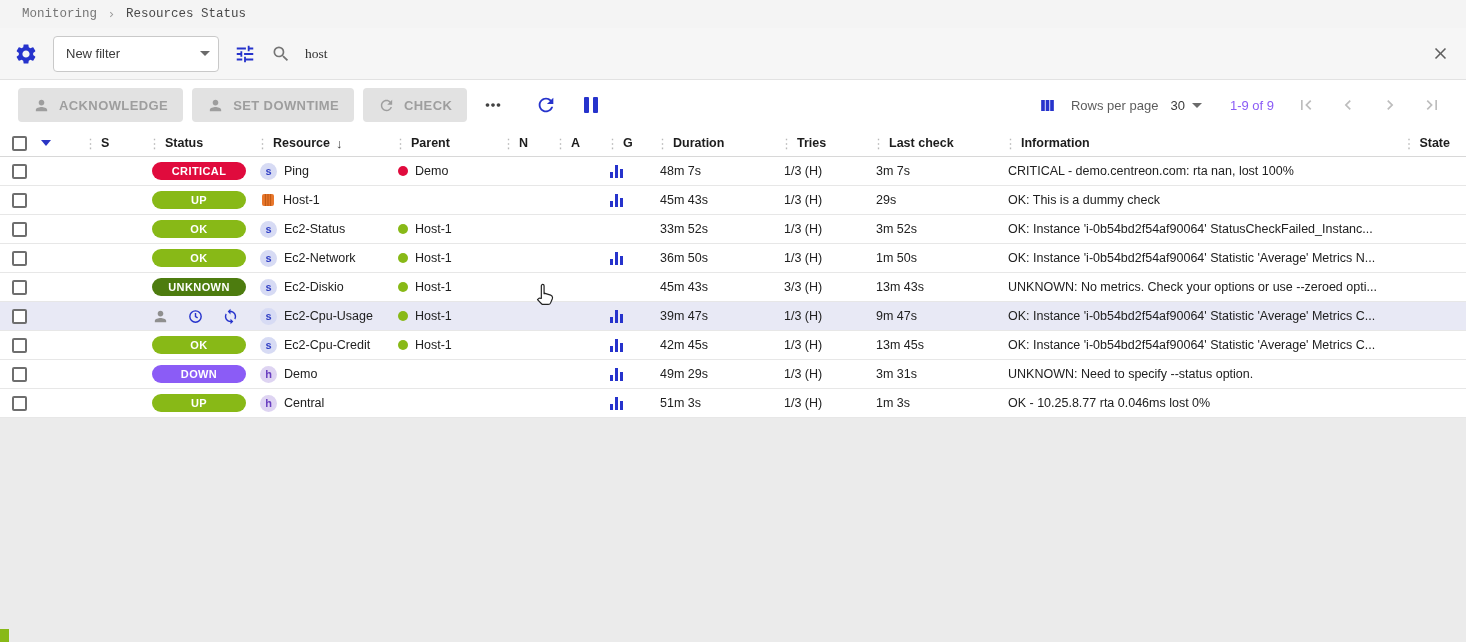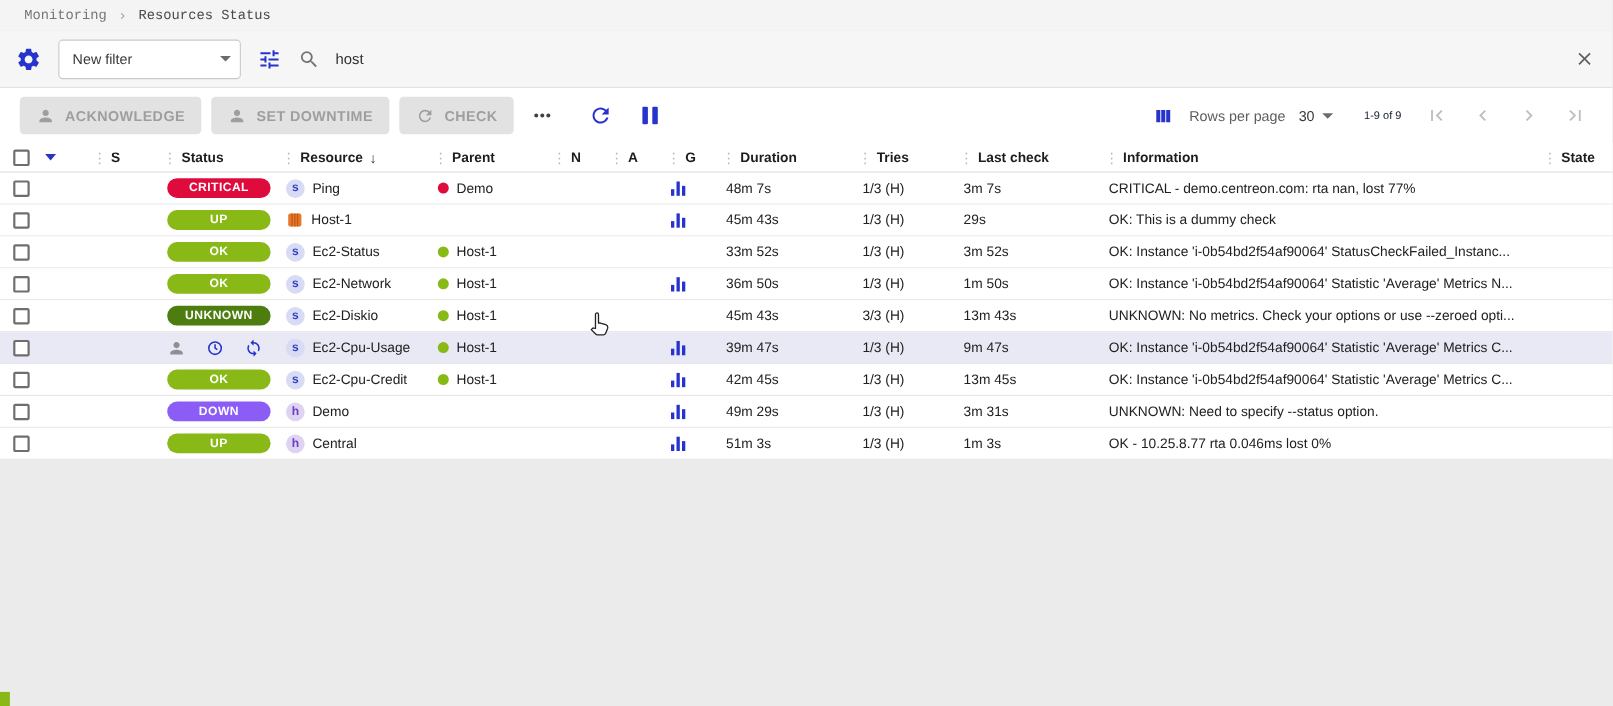--- a/index.html
+++ b/index.html
@@ -19,38 +19,38 @@
   .filter-bar { height:52px; background:#f6f6f6; border-bottom:1px solid #e2e2e2;
     display:flex; align-items:center; padding:0 14px; gap:15px; }
   .gear-btn svg { display:block; }
   .filter-select { height:36px; width:166px; background:#fff; border:1px solid #c9c9c9;
     border-radius:4px; display:flex; align-items:center; justify-content:space-between;
     padding:0 8px 0 12px; font-size:13px; color:#3a3a3a; cursor:pointer; }
   .caret-down { width:0; height:0; border-left:5px solid transparent; border-right:5px solid transparent;
     border-top:5px solid #6b6b6b; }
   .search-area { flex:1; display:flex; align-items:center; gap:12px; }
   .search-input { flex:1; border:none; outline:none; background:transparent;
-    font-size:13.5px; color:#2f2f2f; font-family:Liberation Sans, sans-serif; }
+    font-size:13.5px; color:#2f2f2f; font-family:Liberation Serif, serif; }
   .clear-btn { cursor:pointer; display:flex; padding:2px; }
   
   .toolbar { height:50px; background:#fff; display:flex; align-items:center; padding:0 18px; }
   .tb-left { display:flex; align-items:center; gap:9px; }
   .tb-btn { height:34px; background:#e2e2e2; border:none; border-radius:4px; color:#9e9e9e;
     font-size:13px; font-weight:700; letter-spacing:.4px; display:inline-flex; align-items:center;
     gap:9px; padding:0 15px; font-family:"Liberation Sans",sans-serif; }
   .more-btn { background:none; border:none; padding:2px 6px; cursor:pointer; display:flex; }
   .icon-btn { background:none; border:none; padding:2px; cursor:pointer; display:flex; margin-left:14px; }
   .pause-icon { display:inline-flex; gap:4px; }
   .pause-icon i { display:block; width:5px; height:16px; background:#2633cc; border-radius:1px; }
   .tb-right { margin-left:auto; display:flex; align-items:center; gap:12px; }
   .cols-btn { background:none; border:none; padding:2px; cursor:pointer; display:flex; }
   .rpp-label { font-size:13px; color:#5d5d5d; }
   .rpp-select { display:flex; align-items:center; gap:7px; font-size:13px; color:#3a3a3a;
     cursor:pointer; margin-right:16px; }
-  .range-label { font-size:10px; color:#0f172a; margin-right:10px; }
+  .range-label { font-size:13px; color:#8b5cf6; margin-right:10px; }
   .pager { display:flex; align-items:center; gap:22px; margin-right:6px; }
   .pager span { display:flex; cursor:default; }
   
   .table { background:#fff; }
   .thead { display:flex; height:27px; align-items:center; border-bottom:1px solid #d8d8d8;
     font-size:12.5px; font-weight:700; color:#1d1d1d; background:#fff; }
   .hcell { display:flex; align-items:center; gap:4px; padding-left:8px; height:100%; overflow:hidden; white-space:nowrap; }
   .grip { color:#b9b9b9; font-weight:400; font-size:13px; cursor:grab; }
   .sort-caret { width:0; height:0; border-left:5px solid transparent; border-right:5px solid transparent;
     border-top:6px solid #2b35c4; margin-left:4px; cursor:pointer; }
@@ -292,21 +292,21 @@
         <div class="td col-g">
           <span class="graph-icon">
             <i></i>
             <i></i>
             <i></i>
           </span>
         </div>
         <div class="td col-duration">48m 7s</div>
         <div class="td col-tries">1/3 (H)</div>
         <div class="td col-lastcheck">3m 7s</div>
-        <div class="td col-info">CRITICAL - demo.centreon.com: rta nan, lost 77%</div>
+        <div class="td col-info">CRITICAL - demo.centreon.com: rta nan, lost 100%</div>
         <div class="td col-state"></div>
       </div>
       <div class="trow">
         <div class="td col-check">
           <span class="cb"></span>
         </div>
         <div class="td col-s"></div>
         <div class="td col-status">
           <span class="pill" style="background:#88b917">UP</span>
         </div>

